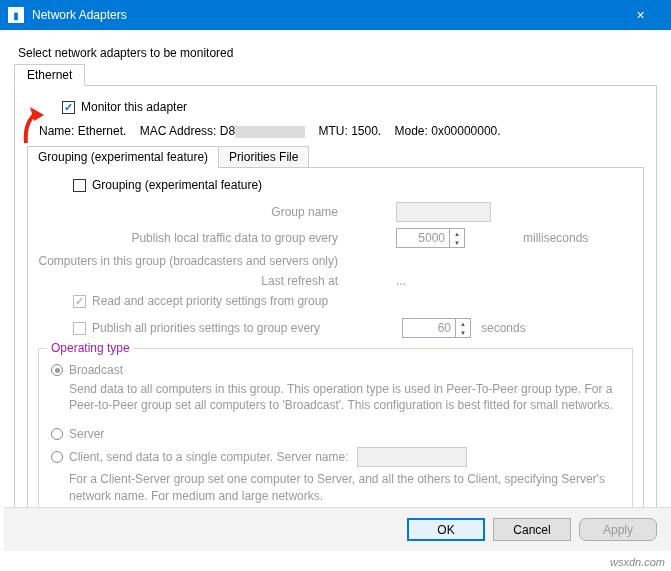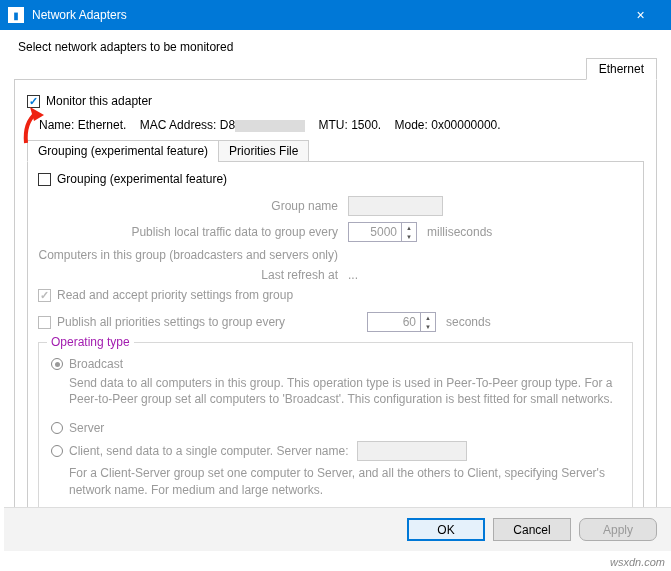--- a/index.html
+++ b/index.html
@@ -2,36 +2,36 @@
 <html><head>
   <meta charset="utf-8">
   <style>
     * { box-sizing: border-box; margin: 0; padding: 0; }
     body { font-family: "Segoe UI", Tahoma, sans-serif; font-size: 12px; background: #fff; width: 671px; height: 571px; overflow: hidden; position: relative; }
     .titlebar { background: #0078d7; color: #fff; height: 30px; display: flex; align-items: center; padding: 0 8px; }
     .titlebar .icon { width: 16px; height: 16px; background: #fff; margin-right: 8px; display: flex; align-items: center; justify-content: center; font-size: 10px; color: #0078d7; }
     .titlebar .title { flex: 1; font-size: 12px; }
     .titlebar .close { width: 45px; height: 30px; display: flex; align-items: center; justify-content: center; font-size: 14px; cursor: pointer; }
     .content { padding: 10px 14px; }
-    .instruction { margin: 0 4px 4px; }
-    .tabstrip { display: flex; border-bottom: 1px solid #ccc; margin-top: 2px; justify-content: flex-end; }
+    .instruction { margin: 6px 4px 4px; }
+    .tabstrip { display: flex; border-bottom: 1px solid #ccc; margin-top: 2px; }
     .tab { border: 1px solid #ccc; border-bottom: 1px solid #fff; background: #fff; padding: 3px 12px; margin-bottom: -1px; font-size: 12px; }
     .pane { border: 1px solid #ccc; border-top: none; padding: 14px 12px 10px; }
-    .checkbox-row { display: flex; align-items: center; margin-bottom: 10px; }
+    .checkbox-row { display: flex; align-items: center; margin-bottom: 10px; margin-left: 35px; }
     .checkbox { width: 13px; height: 13px; border: 1px solid #333; margin-right: 6px; display: inline-flex; align-items: center; justify-content: center; font-size: 11px; color: #0078d7; background: #fff; }
     .checkbox.checked::after { content: "✓"; font-weight: bold; }
     .infoline { margin: 4px 0 8px 12px; }
     .redacted { display: inline-block; width: 70px; height: 12px; background: #dcdcdc; vertical-align: middle; }
     .arrow { position: absolute; left: 18px; top: 105px; width: 30px; height: 40px; pointer-events: none; }
     .subtabstrip { display: flex; border-bottom: 1px solid #ccc; margin-top: 6px; }
     .subtab { border: 1px solid #ccc; border-bottom: 1px solid #fff; background: #fff; padding: 3px 10px; margin-right: -1px; margin-bottom: -1px; }
     .subtab.inactive { border-bottom: 1px solid #ccc; background: #f7f7f7; }
     .subpane { border: 1px solid #ccc; border-top: none; padding: 10px 10px 12px; }
     .disabled { color: #9a9a9a; }
-    .form-row { display: flex; align-items: center; margin: 6px 0; }
+    .form-row { display: flex; align-items: center; margin: 6px 0; gap: 48px; }
     .form-row .label-right { text-align: right; width: 310px; padding-right: 10px; }
     .text-input { height: 20px; border: 1px solid #ccc; background: #f0f0f0; width: 95px; }
     .spinner { display: inline-flex; align-items: center; border: 1px solid #aab; height: 20px; width: 69px; background: #fff; }
     .spinner .val { flex: 1; text-align: right; padding: 0 4px; font-size: 12px; }
     .spinner .arrows { width: 15px; display: flex; flex-direction: column; border-left: 1px solid #aab; height: 100%; }
     .spinner .arrows span { flex: 1; font-size: 6px; display: flex; align-items: center; justify-content: center; color: #555; }
     .unit { margin-left: 10px; }
     .fieldset { border: 1px solid #d8d8d8; margin-top: 10px; padding: 8px 12px 12px; position: relative; }
     .legend { position: absolute; top: -8px; left: 8px; background: #fff; padding: 0 4px; font-size: 12px; color: #a21caf; }
     .radio-row { display: flex; align-items: center; margin: 6px 0 4px; }

